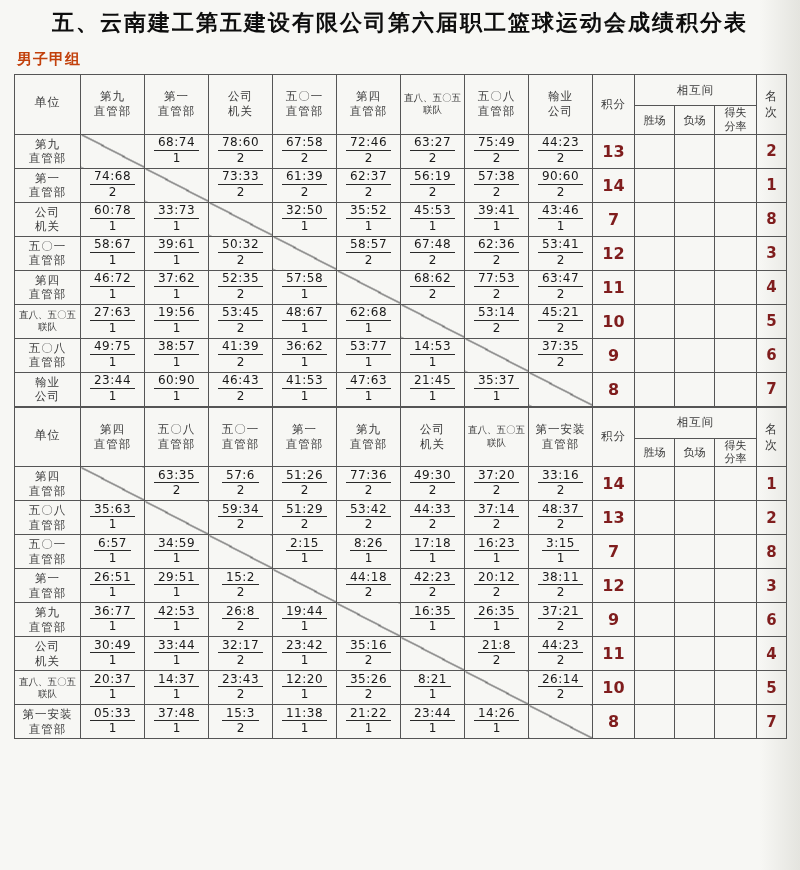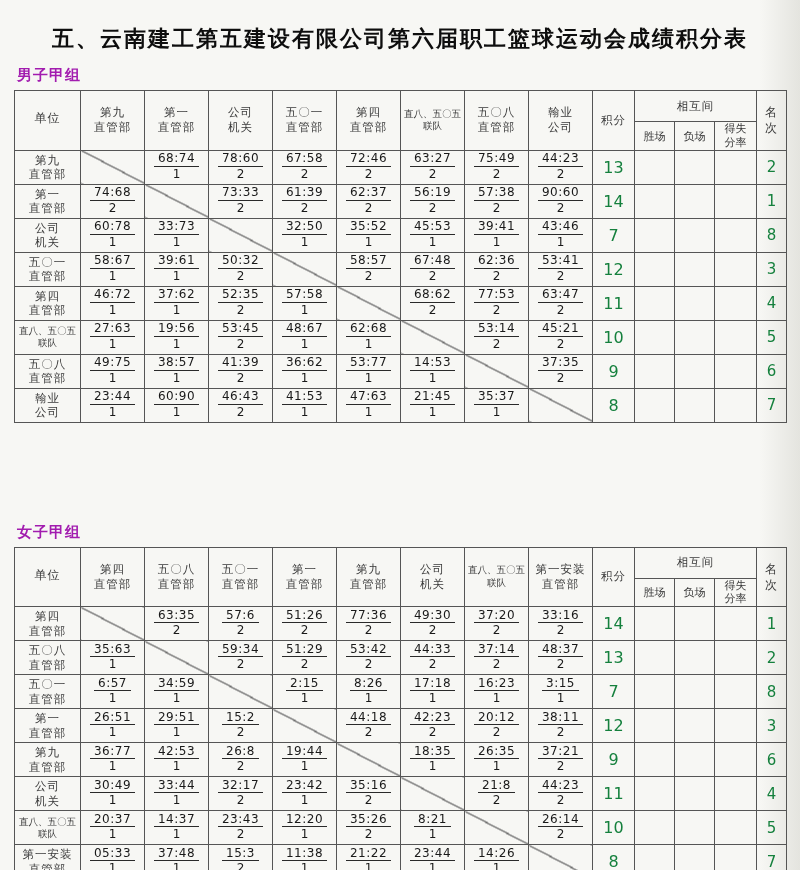--- a/index.html
+++ b/index.html
@@ -6,25 +6,25 @@
   body{
     width:800px;height:870px;
     background:linear-gradient(to right,#f7f7f4 0,#f7f7f4 95%,#e4e4df 100%);
     font-family:"Liberation Sans",sans-serif;
     color:#1c1c1c;
     overflow:hidden;
   }
   .page{position:relative;width:800px;height:870px;}
   .title{
     text-align:center;font-size:22px;font-weight:bold;letter-spacing:2px;
-    margin:0;padding:24px 0 10px 0;color:#0e0e0e;
+    margin:0;padding:8px 0 10px 0;color:#0e0e0e;
     font-family:"Liberation Sans",sans-serif;
   }
   .section-label{
-    font-size:15px;font-weight:bold;color:#a21caf;
+    font-size:15px;font-weight:bold;color:#c2410c;
     margin:2px 0 5px 17px;letter-spacing:1px;
   }
   .section-label.second{margin-top:100px;}
   table.score{
     border-collapse:collapse;table-layout:fixed;
     margin-left:14px;width:772px;background:transparent;
   }
   table.score th,table.score td{
     border:1px solid #555;padding:0;text-align:center;vertical-align:middle;
     overflow:hidden;
@@ -53,22 +53,22 @@
     border-bottom:1.5px solid #2a2a2a;padding:0 4px 0 4px;line-height:1.15;
   }
   .frac .p{display:block;font-size:12px;line-height:1.15;padding-top:1px;}
   td.diag{
     background:linear-gradient(to top right,
       transparent calc(50% - 0.7px),
       #6f6f6f calc(50% - 0.7px) calc(50% + 0.7px),
       transparent calc(50% + 0.7px));
   }
   td.hw{
-    font-family:"DejaVu Sans",sans-serif;color:#15803d;
-    font-size:16px;font-weight:400;
+    font-family:"DejaVu Sans",sans-serif;color:#7f1d1d;
+    font-size:16px;font-weight:700;
   }
   td.rankcell{font-size:15px;}
 </style>
 </head>
 <body>
 
 <div class="page">
   <h1 class="title">五、云南建工第五建设有限公司第六届职工篮球运动会成绩积分表</h1>
   <div id="tables-host">
       <div class="section-label">男子甲组</div>
@@ -252,21 +252,20 @@
             <td class="match"><div class="frac"><span class="s">35:37</span><span class="p">1</span></div></td>
             <td class="diag"></td>
             <td class="hw ptscell">8</td>
             <td class="blank"></td>
             <td class="blank"></td>
             <td class="blank"></td>
             <td class="hw rankcell">7</td>
           </tr>
         </tbody>
       </table>
-      <div class="section-label second">女子甲组</div>
       <table class="score">
         <colgroup>
           <col style="width: 66px;">
           <col style="width: 64px;">
           <col style="width: 64px;">
           <col style="width: 64px;">
           <col style="width: 64px;">
           <col style="width: 64px;">
           <col style="width: 64px;">
           <col style="width: 64px;">
@@ -378,21 +377,21 @@
             <td class="hw rankcell">3</td>
           </tr>
           <tr>
             <td class="teamname">第九
 直管部</td>
             <td class="match"><div class="frac"><span class="s">36:77</span><span class="p">1</span></div></td>
             <td class="match"><div class="frac"><span class="s">42:53</span><span class="p">1</span></div></td>
             <td class="match"><div class="frac"><span class="s">26:8</span><span class="p">2</span></div></td>
             <td class="match"><div class="frac"><span class="s">19:44</span><span class="p">1</span></div></td>
             <td class="diag"></td>
-            <td class="match"><div class="frac"><span class="s">18:35</span><span class="p">1</span></div></td>
+            <td class="match"><div class="frac"><span class="s">16:35</span><span class="p">1</span></div></td>
             <td class="match"><div class="frac"><span class="s">26:35</span><span class="p">1</span></div></td>
             <td class="match"><div class="frac"><span class="s">37:21</span><span class="p">2</span></div></td>
             <td class="hw ptscell">9</td>
             <td class="blank"></td>
             <td class="blank"></td>
             <td class="blank"></td>
             <td class="hw rankcell">6</td>
           </tr>
           <tr>
             <td class="teamname">公司

